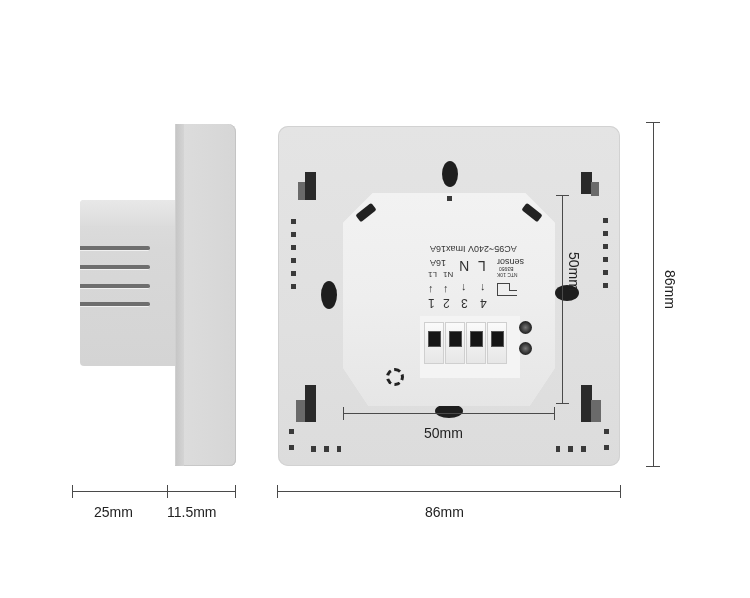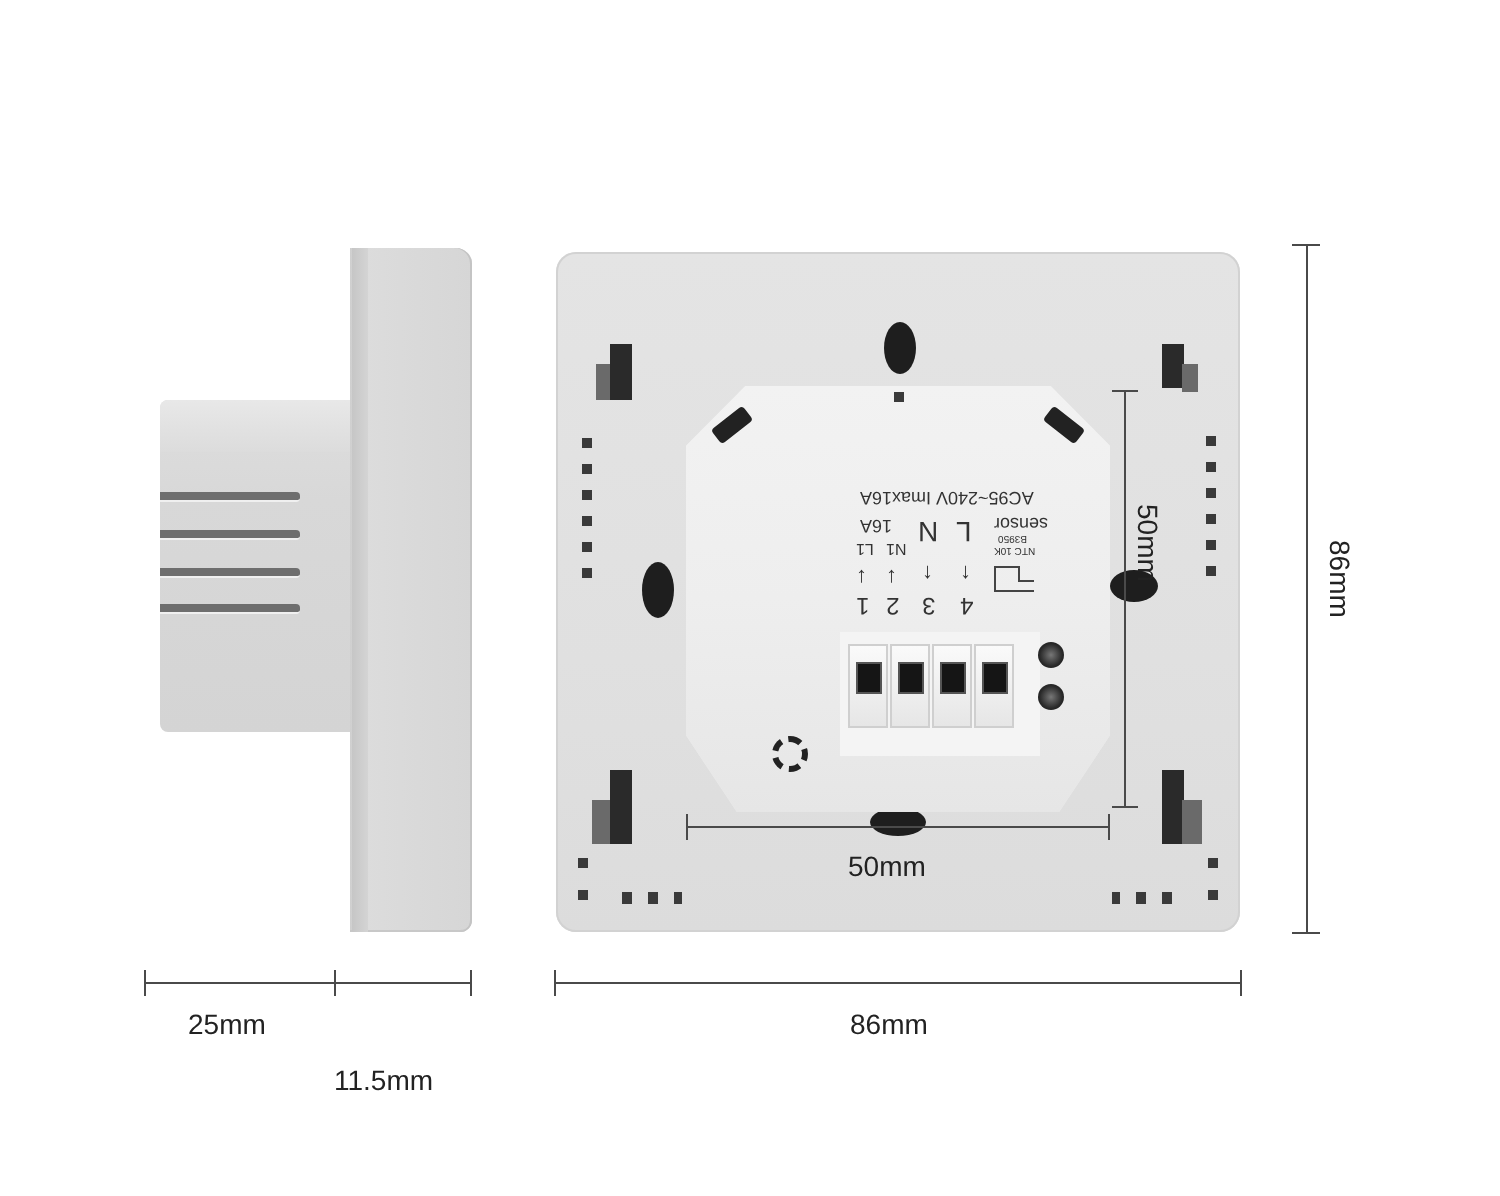--- a/index.html
+++ b/index.html
@@ -40,21 +40,21 @@
 <div class="abs vent" style="top:284px"></div>
 <div class="abs vent" style="top:302px"></div>
 <div class="abs side-plate"></div>
 <div class="abs side-plate-edge"></div>
 
 <div class="abs dimline" style="left:72px;top:491px;width:164px;height:1px"></div>
 <div class="abs dimline" style="left:72px;top:485px;width:1px;height:13px"></div>
 <div class="abs dimline" style="left:167px;top:485px;width:1px;height:13px"></div>
 <div class="abs dimline" style="left:235px;top:485px;width:1px;height:13px"></div>
 <div class="abs dimtext" style="left:94px;top:504px">25mm</div>
-<div class="abs dimtext" style="left:167px;top:532px">11.5mm</div>
+<div class="abs dimtext" style="left:167px;top:504px">11.5mm</div>
 
 <div class="abs front"></div>
 
 <div class="abs corner-clip-light" style="left:298px;top:182px;width:8px;height:18px"></div>
 <div class="abs corner-clip" style="left:305px;top:172px;width:11px;height:28px"></div>
 <div class="abs corner-clip" style="left:581px;top:172px;width:11px;height:22px"></div>
 <div class="abs corner-clip-light" style="left:591px;top:182px;width:8px;height:14px"></div>
 <div class="abs corner-clip-light" style="left:296px;top:400px;width:10px;height:22px"></div>
 <div class="abs corner-clip" style="left:305px;top:385px;width:11px;height:37px"></div>
 <div class="abs corner-clip" style="left:581px;top:385px;width:11px;height:37px"></div>

